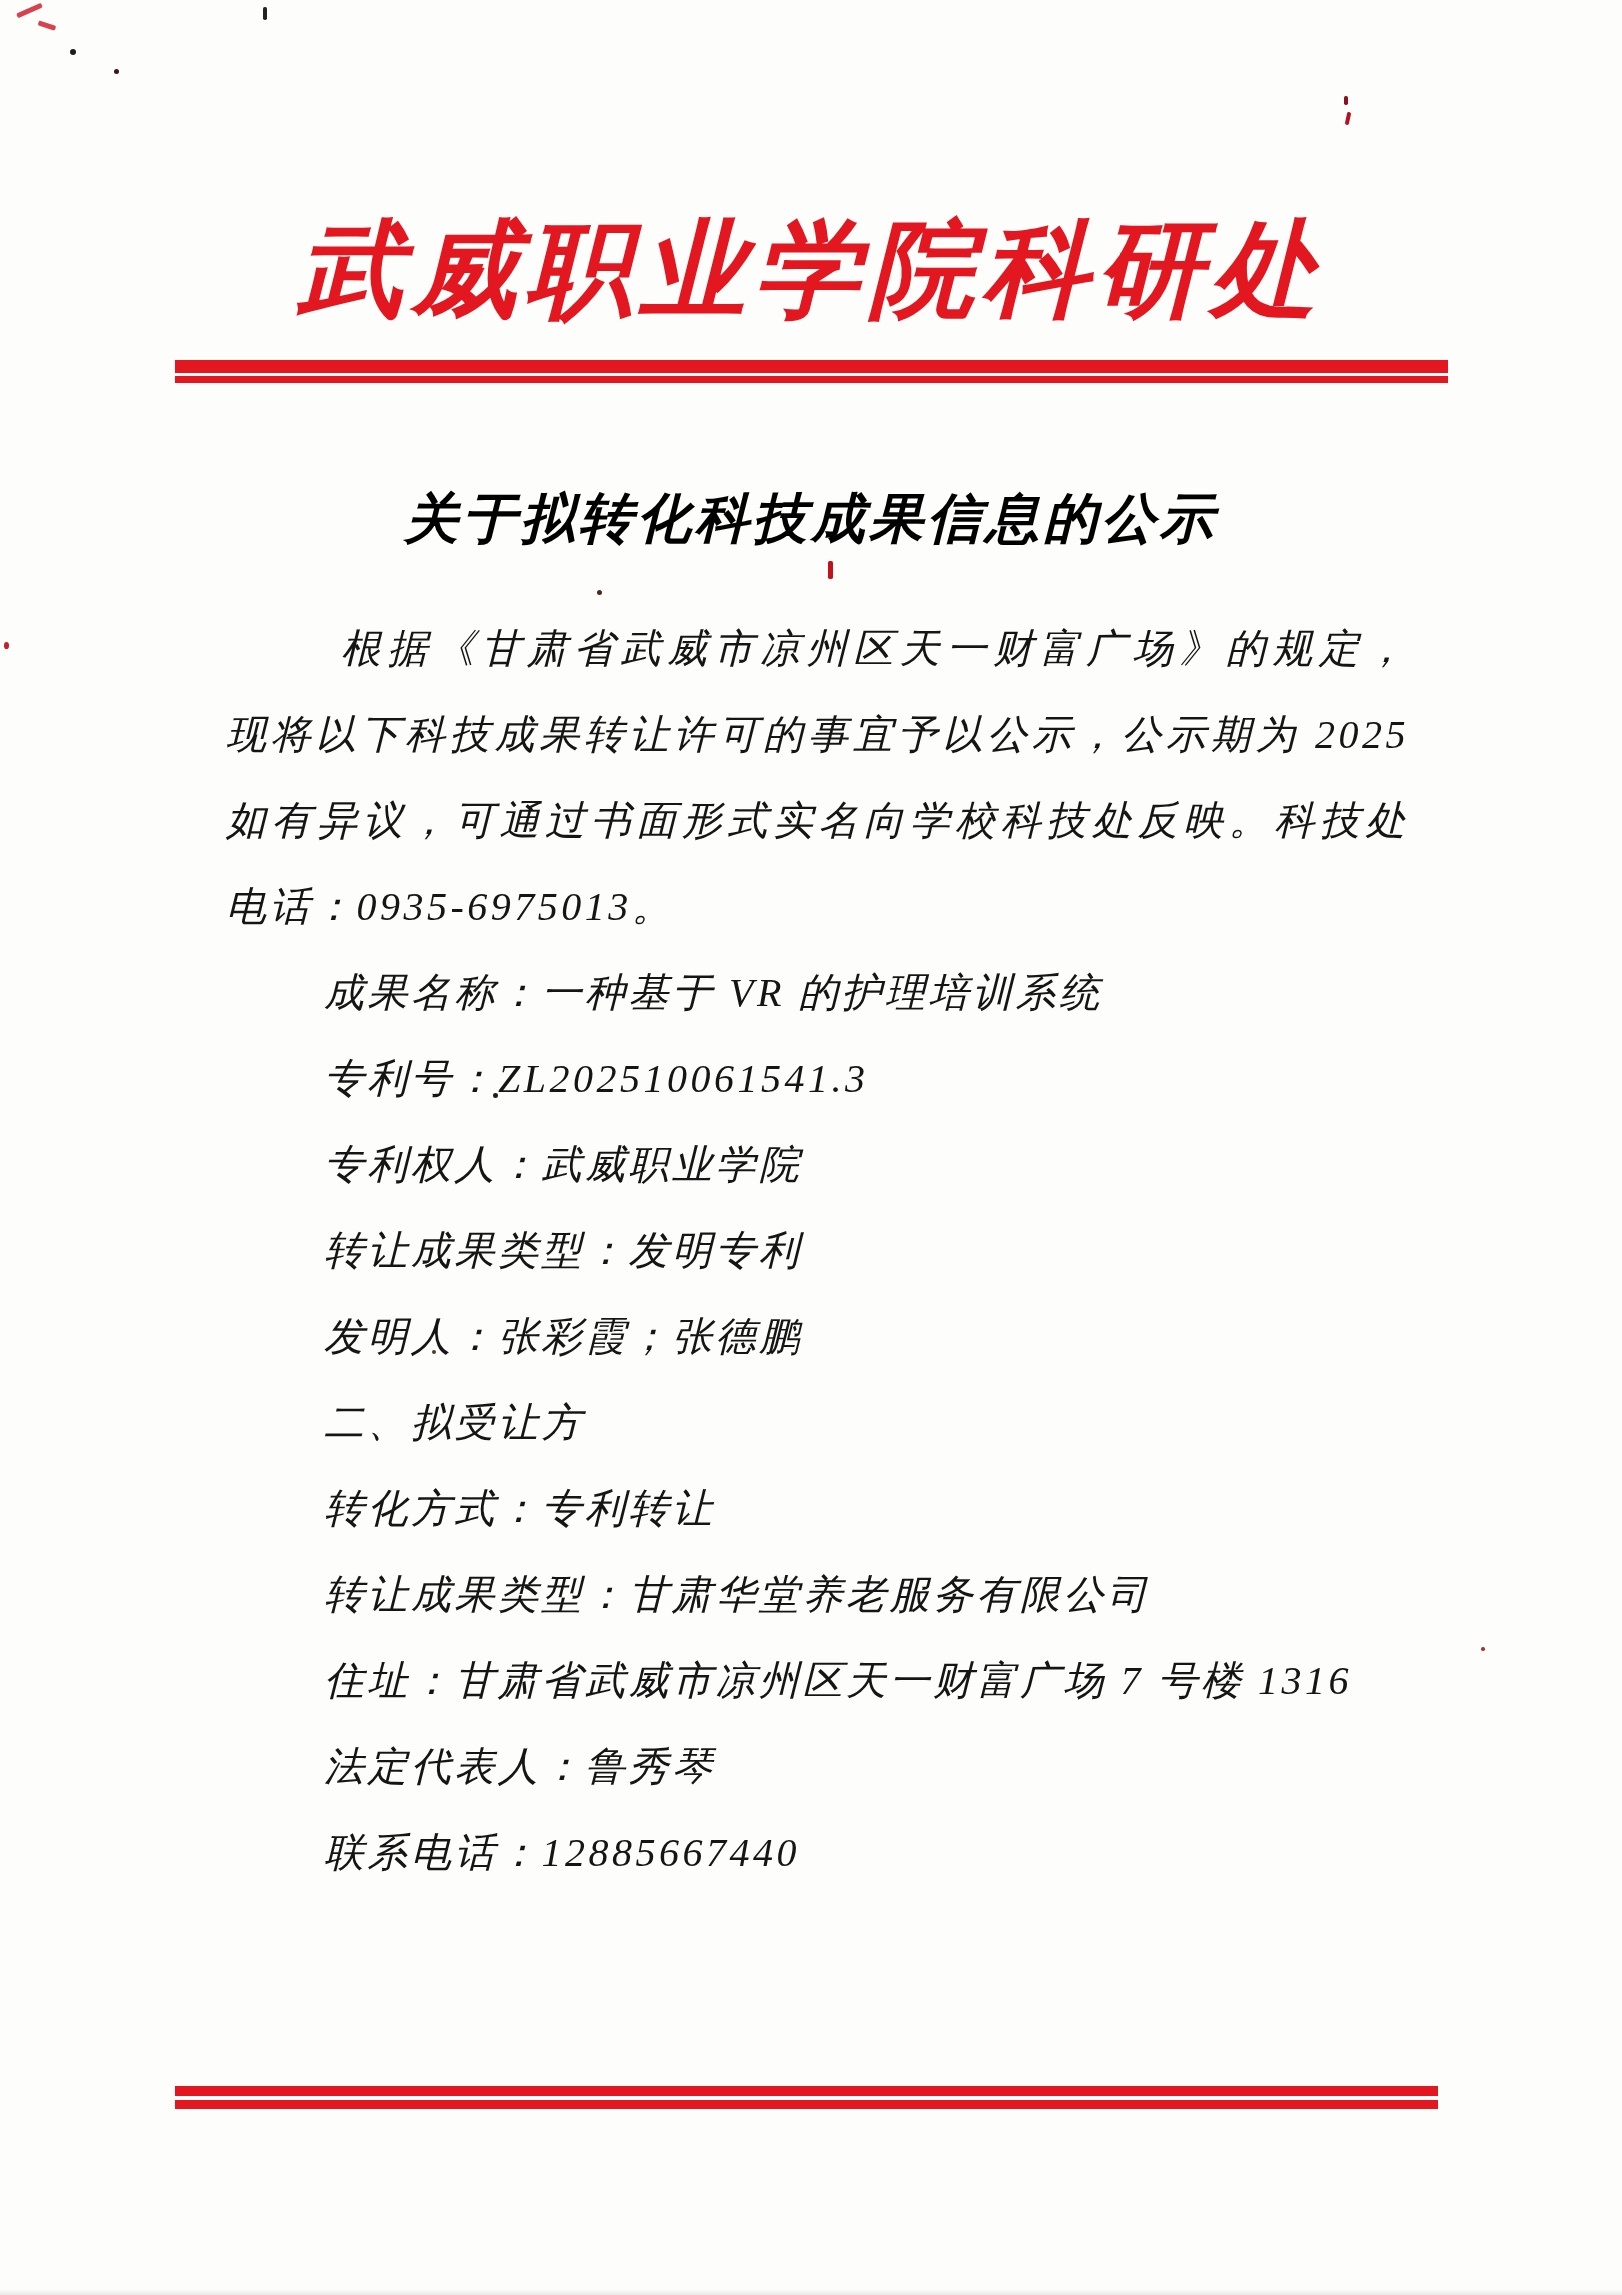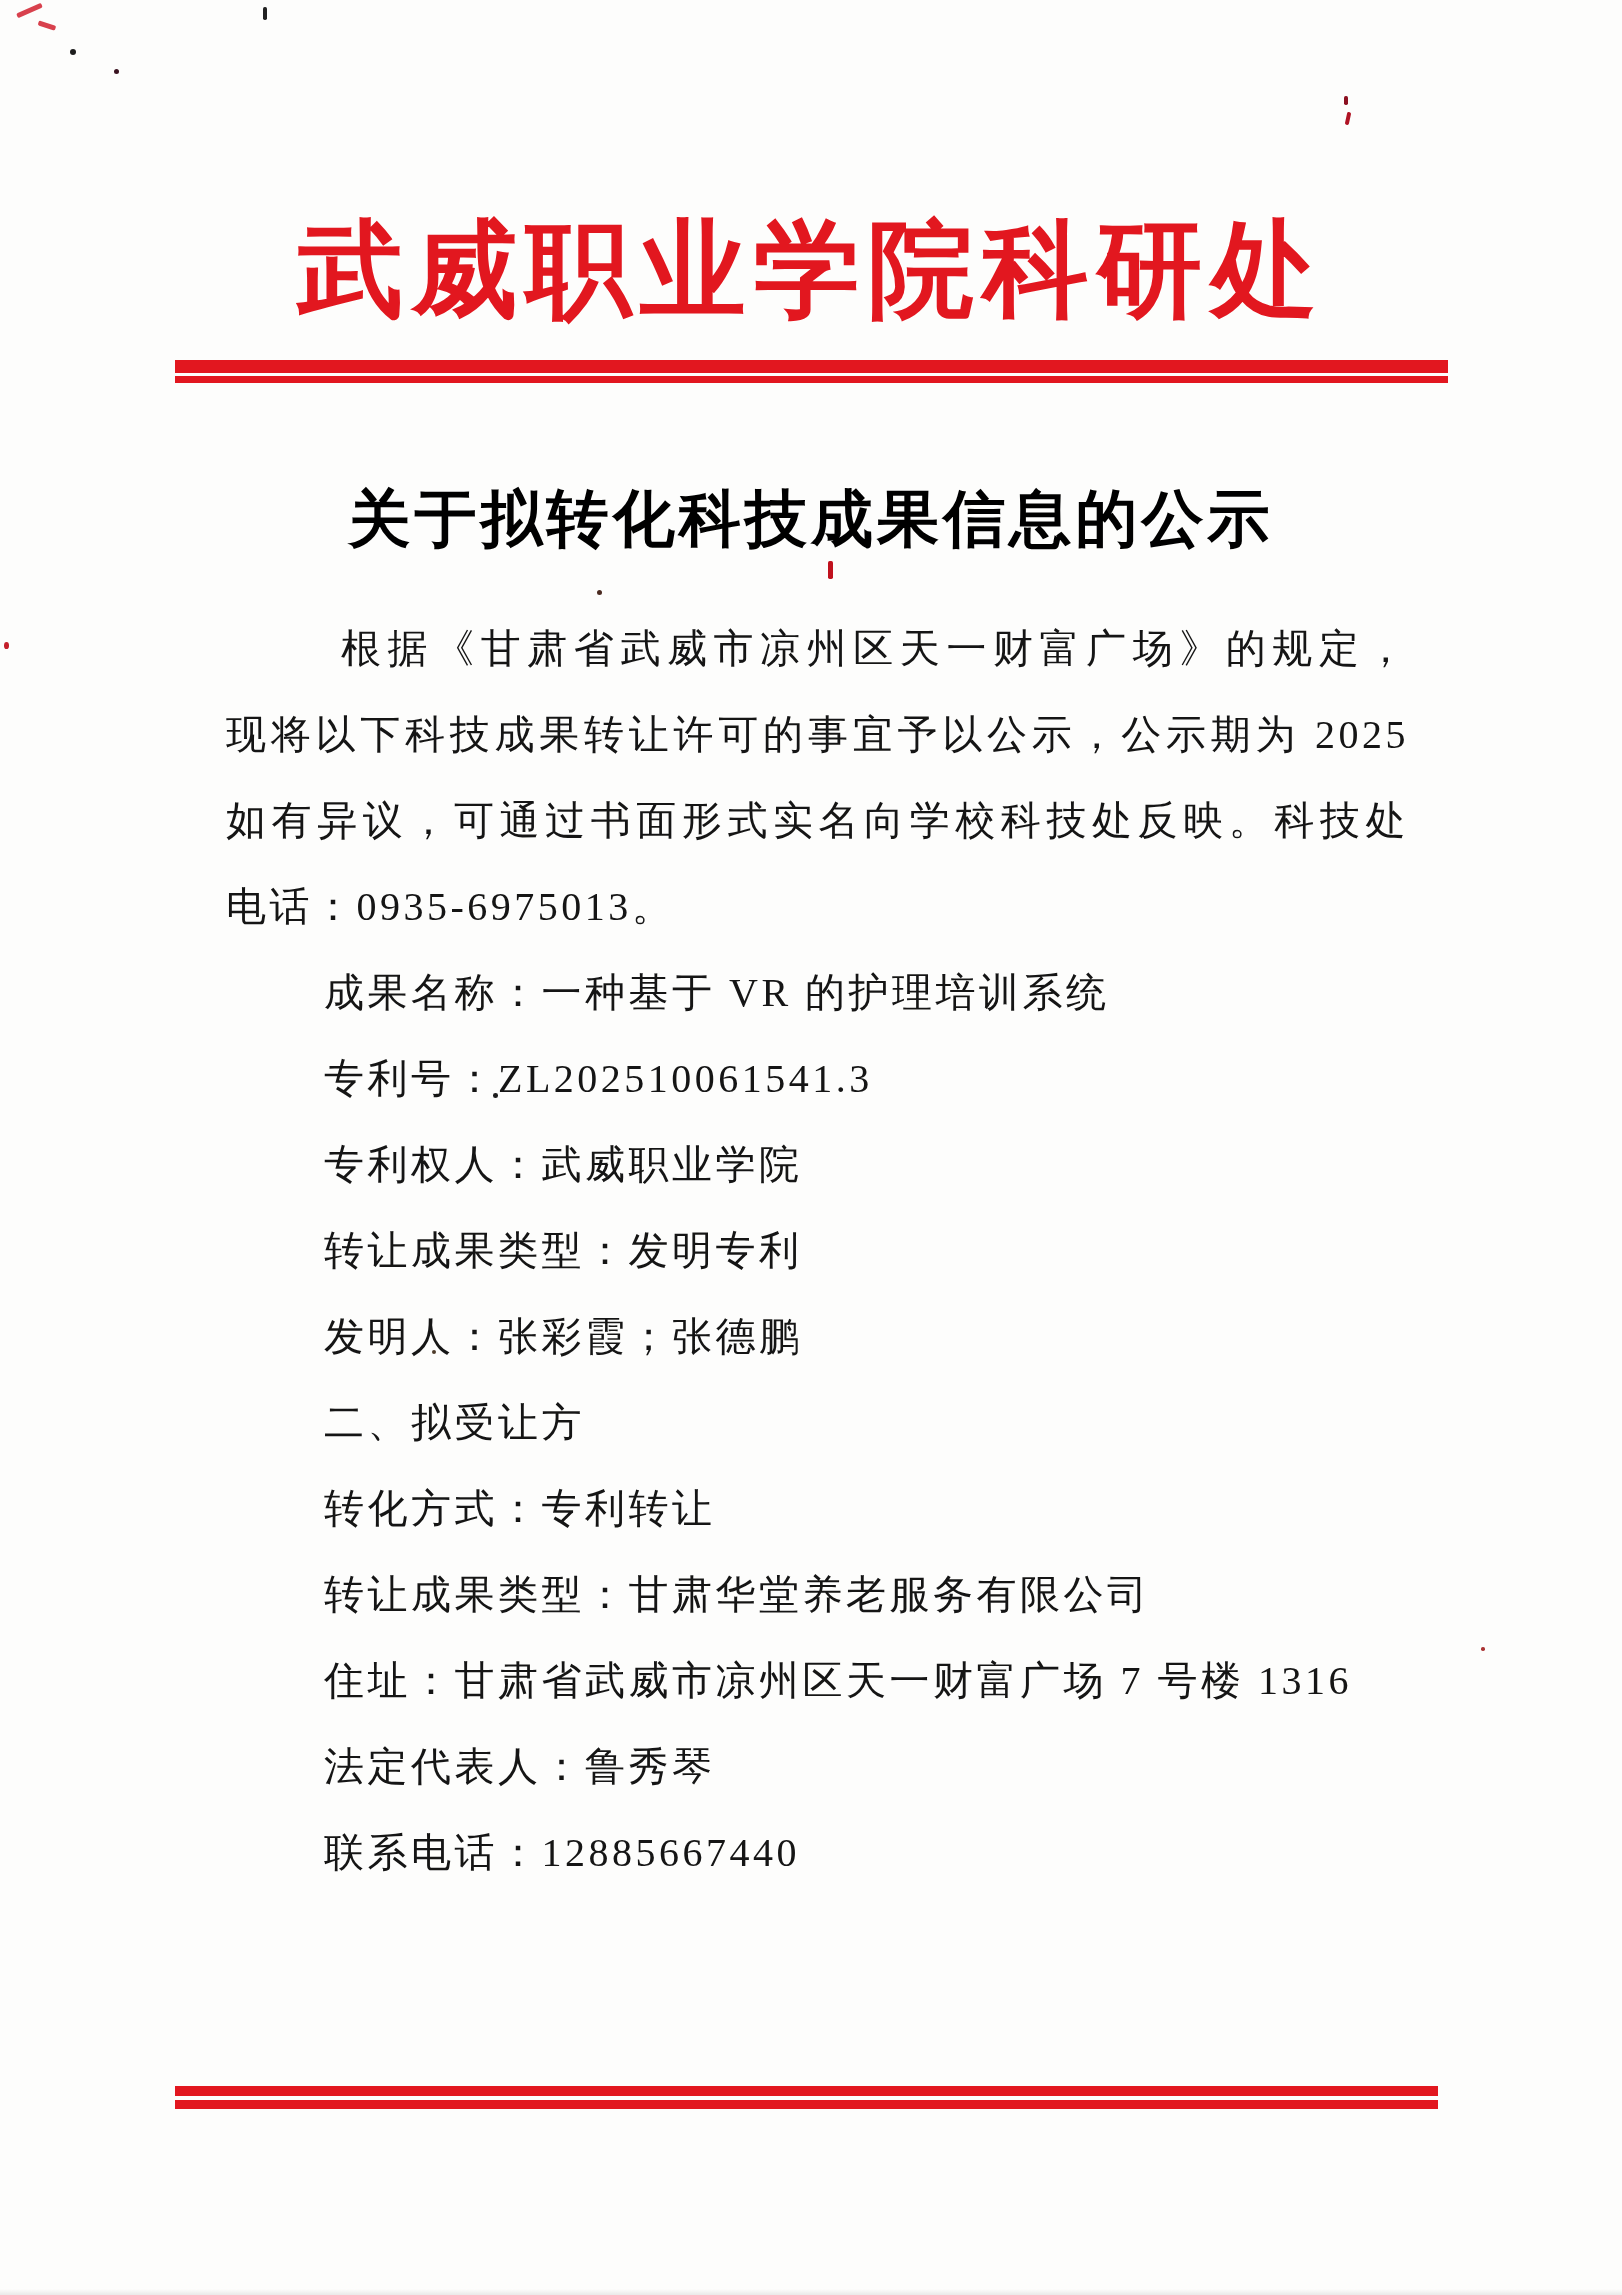--- a/index.html
+++ b/index.html
@@ -12,20 +12,21 @@
     background:#e9e9e9;
     font-family:"Liberation Serif","DejaVu Serif",serif;
   }
   .page{
     position:relative;
     width:1622px;
     height:2295px;
     margin:0 auto;
     background:var(--paper);
     overflow:hidden;
+    font-style:italic;
   }
   
   .letterhead{
     position:absolute;
     top:210px; left:0; right:0;
     height:122px; line-height:122px;
     text-align:center;
     font-size:106px;
     font-weight:700;
     color:var(--accent);
@@ -52,21 +53,21 @@
     border-top:10px solid var(--accent);
     border-bottom:9.3px solid var(--accent);
   }
   
   .doc-title{
     position:absolute;
     top:483px; left:0; right:0;
     margin:0;
     height:72px; line-height:72px;
     text-align:center;
-    font-size:62px;
+    font-size:54px;
     font-weight:700;
     color:#000;
     letter-spacing:4.1px;
     white-space:nowrap;
   }
   
   .body-text{
     position:absolute;
     top:606px;
     left:226px;

